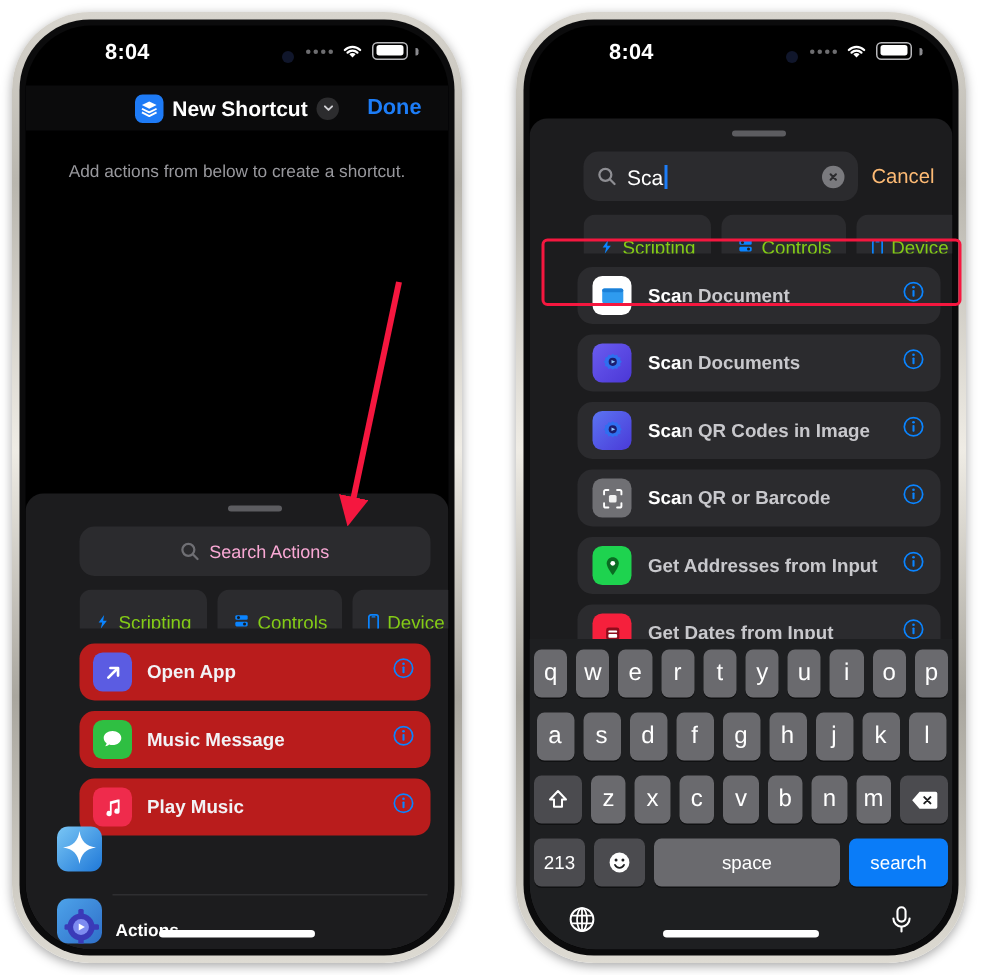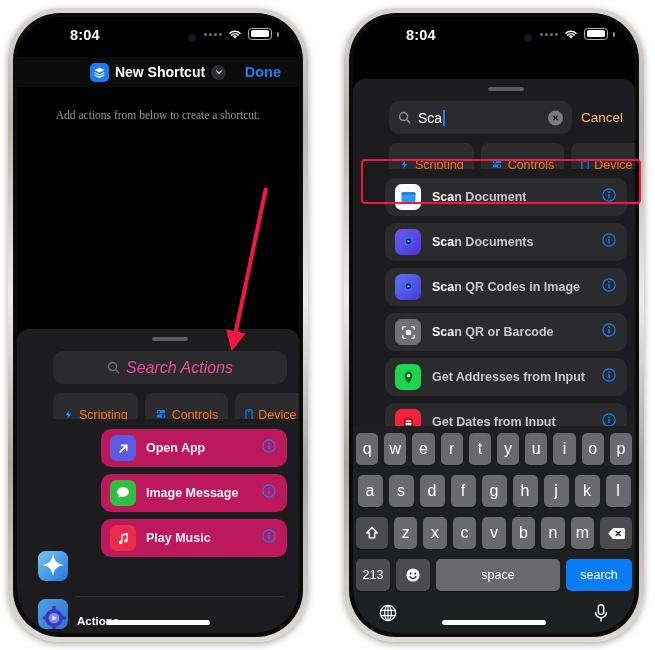--- a/index.html
+++ b/index.html
@@ -94,21 +94,20 @@
     width: 15px; height: 15px; border-radius: 50%;
     background: #2c2c2e; display: flex; align-items: center; justify-content: center;
   }
   .nav-done {
     position: absolute; right: 18px; top: 50%; transform: translateY(-50%);
     color: #1d7df7; font-size: 14.5px; font-weight: bold;
   }
   .hint {
     text-align: center; color: #98989d; font-size: 11.5px;
     margin-top: 22px;
-    font-family: Liberation Serif, serif;
   }
 
   
   .sheet {
     position: absolute; left: 0; right: 0; bottom: 0;
     background: #1c1c1e;
     border-radius: 12px 12px 44px 44px;
     z-index: 4;
     padding-left: 24px;
   }
@@ -116,40 +115,40 @@
   .grabber {
     width: 36px; height: 4px; border-radius: 3px;
     background: #5c5c60; margin: 8px auto 0;
   }
   .searchbar {
     margin: 10px 12px 0;
     height: 33px; border-radius: 10px; background: #2b2b2e;
     display: flex; align-items: center; justify-content: center; gap: 6px;
   }
   .searchbar .mag { opacity: .62; }
-  .search-ph { color: #ec4899; font-size: 16px; font-style: italic; }
+  .search-ph { color: #f9a8d4; font-size: 12px; }
 
   
   .chips {
     display: flex; gap: 7px; margin: 9px 0 0 12px;
     overflow: hidden; height: 26px;
   }
   .chip {
     flex: 0 0 auto; height: 43px; border-radius: 8px;
     background: #2b2b2e; padding: 0 10px;
     display: flex; align-items: center; gap: 5px;
-    color: #f97316; font-size: 12.5px; white-space: nowrap;
+    color: #84cc16; font-size: 12.5px; white-space: nowrap;
   }
 
   
   .rows { margin: 10px 12px 0; }
   .row {
-    height: 38px; border-radius: 10px; background: #be185d;
+    height: 38px; border-radius: 10px; background: #b91c1c;
     display: flex; align-items: center; padding: 0 9px;
-    margin-bottom: 7px; position: relative; margin-left: 48px;
+    margin-bottom: 7px; position: relative;
   }
   .row-ic {
     width: 26px; height: 26px; border-radius: 6.5px;
     display: flex; align-items: center; justify-content: center;
     flex: 0 0 auto;
   }
   .row-label { color: #f2f2f5; font-size: 12.5px; font-weight: bold; margin-left: 10px; }
   .info-i { position: absolute; right: 11px; top: 50%; transform: translateY(-50%); }
 
   
@@ -340,21 +339,21 @@
                     <rect x="7.2" y="6.6" width="1.6" height="5.2" rx=".7" fill="#0a84ff"></rect>
                   </svg>
               </span>
             </div>
             <div class="row">
               <span class="row-ic" style="background:#2fbf42">
                 <svg width="16" height="16" viewBox="0 0 18 18">
                     <path d="M9 2.6c3.7 0 6.6 2.3 6.6 5.3 0 3-2.9 5.3-6.6 5.3-.9 0-1.7-.1-2.5-.4-.9.7-2 1.2-3 1.3.6-.6 1-1.4 1.1-2.2C3.3 10.9 2.4 9.5 2.4 7.9c0-3 2.9-5.3 6.6-5.3z" fill="#fff"></path>
                   </svg>
               </span>
-              <span class="row-label">Image Message</span>
+              <span class="row-label">Music Message</span>
               <span class="info-i">
                 <svg width="14" height="14" viewBox="0 0 16 16">
                     <circle cx="8" cy="8" r="7" stroke="#0a84ff" stroke-width="1.3" fill="none"></circle>
                     <circle cx="8" cy="4.6" r="1" fill="#0a84ff"></circle>
                     <rect x="7.2" y="6.6" width="1.6" height="5.2" rx=".7" fill="#0a84ff"></rect>
                   </svg>
               </span>
             </div>
             <div class="row">
               <span class="row-ic" style="background:#ef2b4c">

